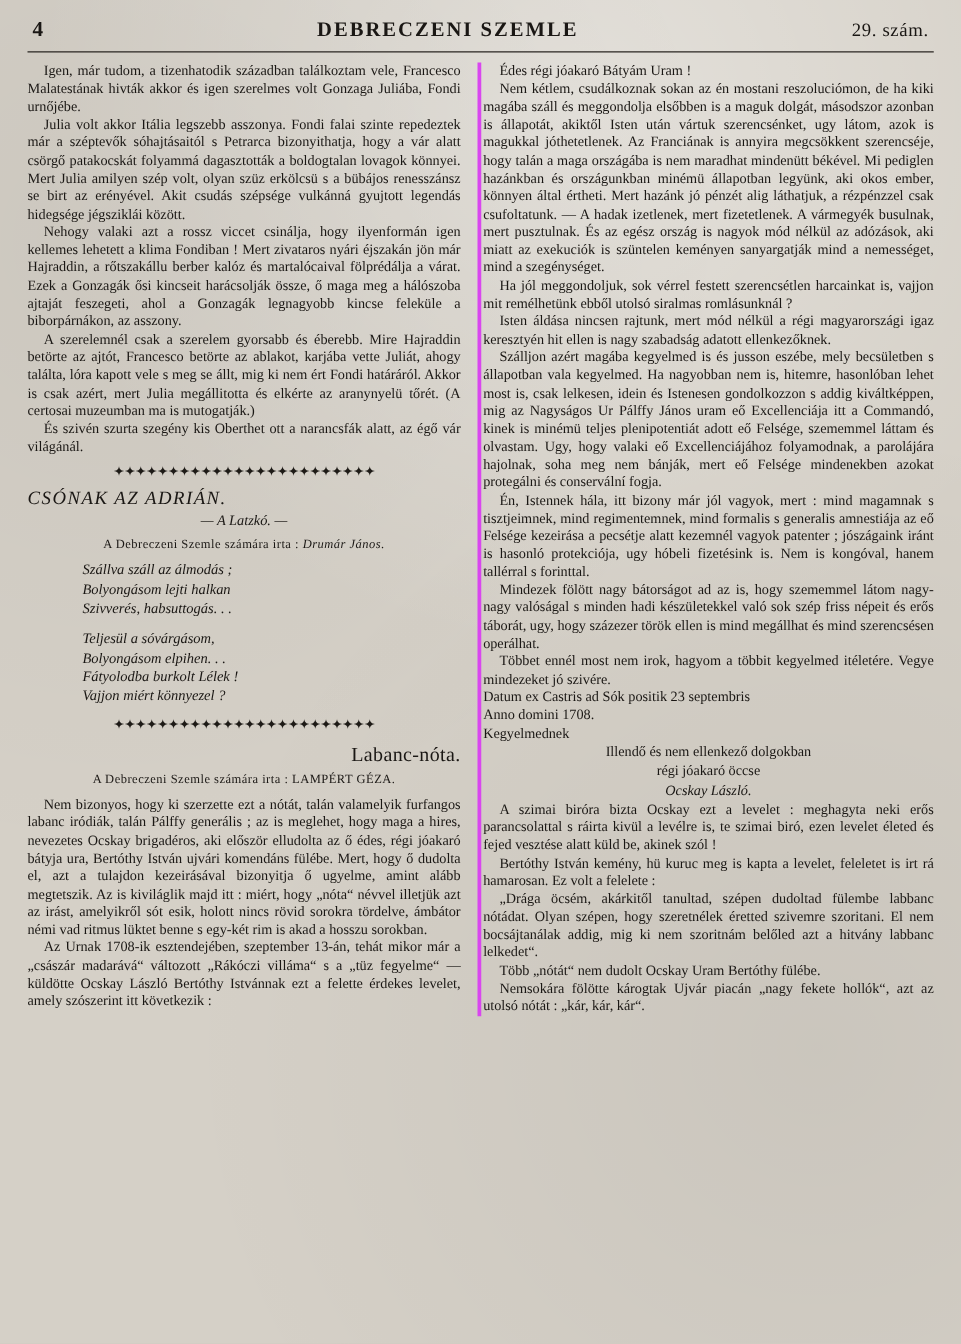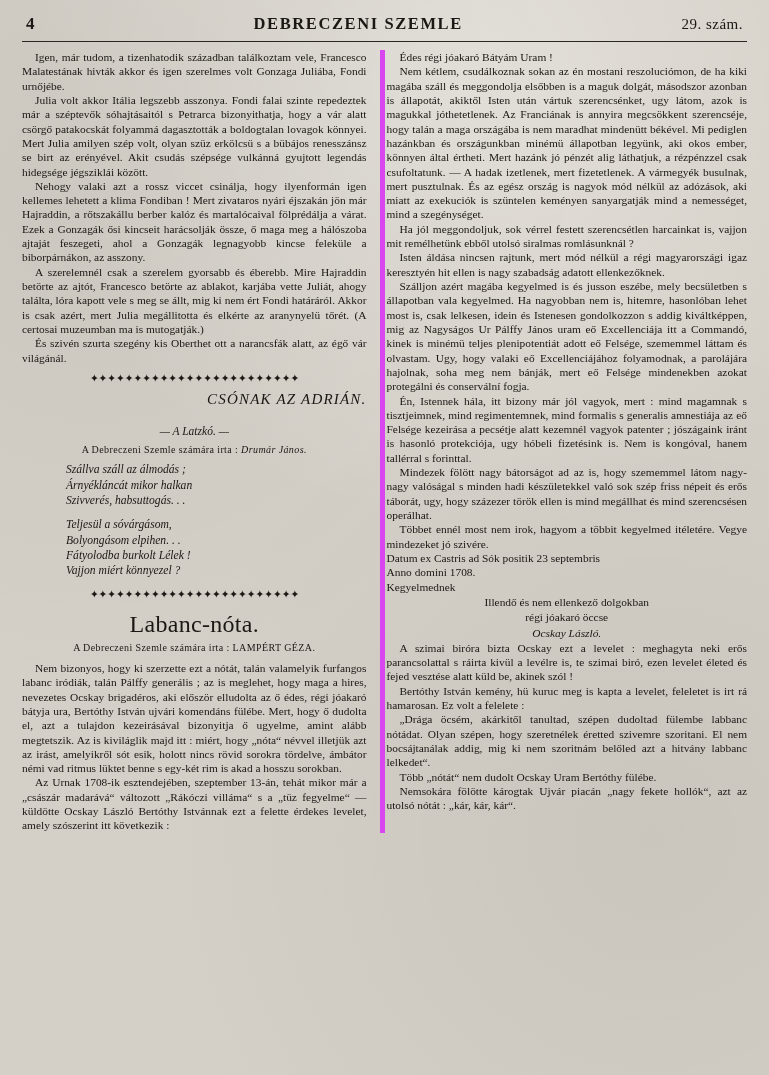--- a/index.html
+++ b/index.html
@@ -68,46 +68,46 @@
   .col {
     width: 50%;
     box-sizing: border-box;
     font-size: 11.4px;
     line-height: 1.255;
     text-align: justify;
     hyphens: auto;
   }
   .col.left {
     padding-right: 13px;
-    border-right: 5px solid #d946ef;
+    border-right: 3px solid #d946ef;
   }
   .col.right {
     padding-left: 2px;
   }
   p {
     margin: 0;
     text-indent: 13px;
   }
   p.noindent { text-indent: 0; }
   
   .ornament {
     text-align: center;
     letter-spacing: -0.5px;
     font-size: 11px;
     margin: 7px 0 4px 0;
     color: #1d1a16;
     white-space: nowrap;
     overflow: hidden;
   }
   .poem-title {
-    text-align: right;
+    text-align: left;
     font-style: italic;
     font-size: 15px;
     letter-spacing: 1.2px;
-    margin: 3px 0 16px 0;
+    margin: 3px 0 2px 0;
   }
   .poem-sub {
     text-align: center;
     font-style: italic;
     font-size: 11.5px;
     margin: 0 0 5px 0;
   }
   .byline {
     text-align: center;
     font-size: 10px;
@@ -118,22 +118,22 @@
   .verse {
     font-style: italic;
     font-size: 11.6px;
     line-height: 1.32;
     margin: 0 0 9px 0;
     padding-left: 44px;
     text-indent: 0;
   }
   .verse div { white-space: nowrap; }
   .section-title {
-    text-align: center;
-    font-size: 24px;
+    text-align: right;
+    font-size: 16px;
     margin: 8px 0 3px 0;
     letter-spacing: 0.3px;
   }
   .sig-right {
     text-align: center;
     font-style: italic;
     margin: 1px 0;
     text-indent: 0;
   }
   .centerline {
@@ -175,21 +175,21 @@
         <div class="ornament">✦✦✦✦✦✦✦✦✦✦✦✦✦✦✦✦✦✦✦✦✦✦✦✦</div>
 
         <div class="poem-title">CSÓNAK AZ ADRIÁN.</div>
         <div class="poem-sub">— A Latzkó. —</div>
         <div class="byline">
           <span>A Debreczeni Szemle számára irta : </span><span class="name">Drumár János.</span>
         </div>
 
         <div class="verse">
           <div>Szállva száll az álmodás ;</div>
-          <div>Árnyékláncát mikor halkan</div>
+          <div>Bolyongásom lejti halkan</div>
           <div>Szivverés, habsuttogás. . .</div>
         </div>
 
         <div class="verse">
           <div>Teljesül a sóvárgásom,</div>
           <div>Bolyongásom elpihen. . .</div>
           <div>Fátyolodba burkolt Lélek !</div>
           <div>Vajjon miért könnyezel ?</div>
         </div>
 

